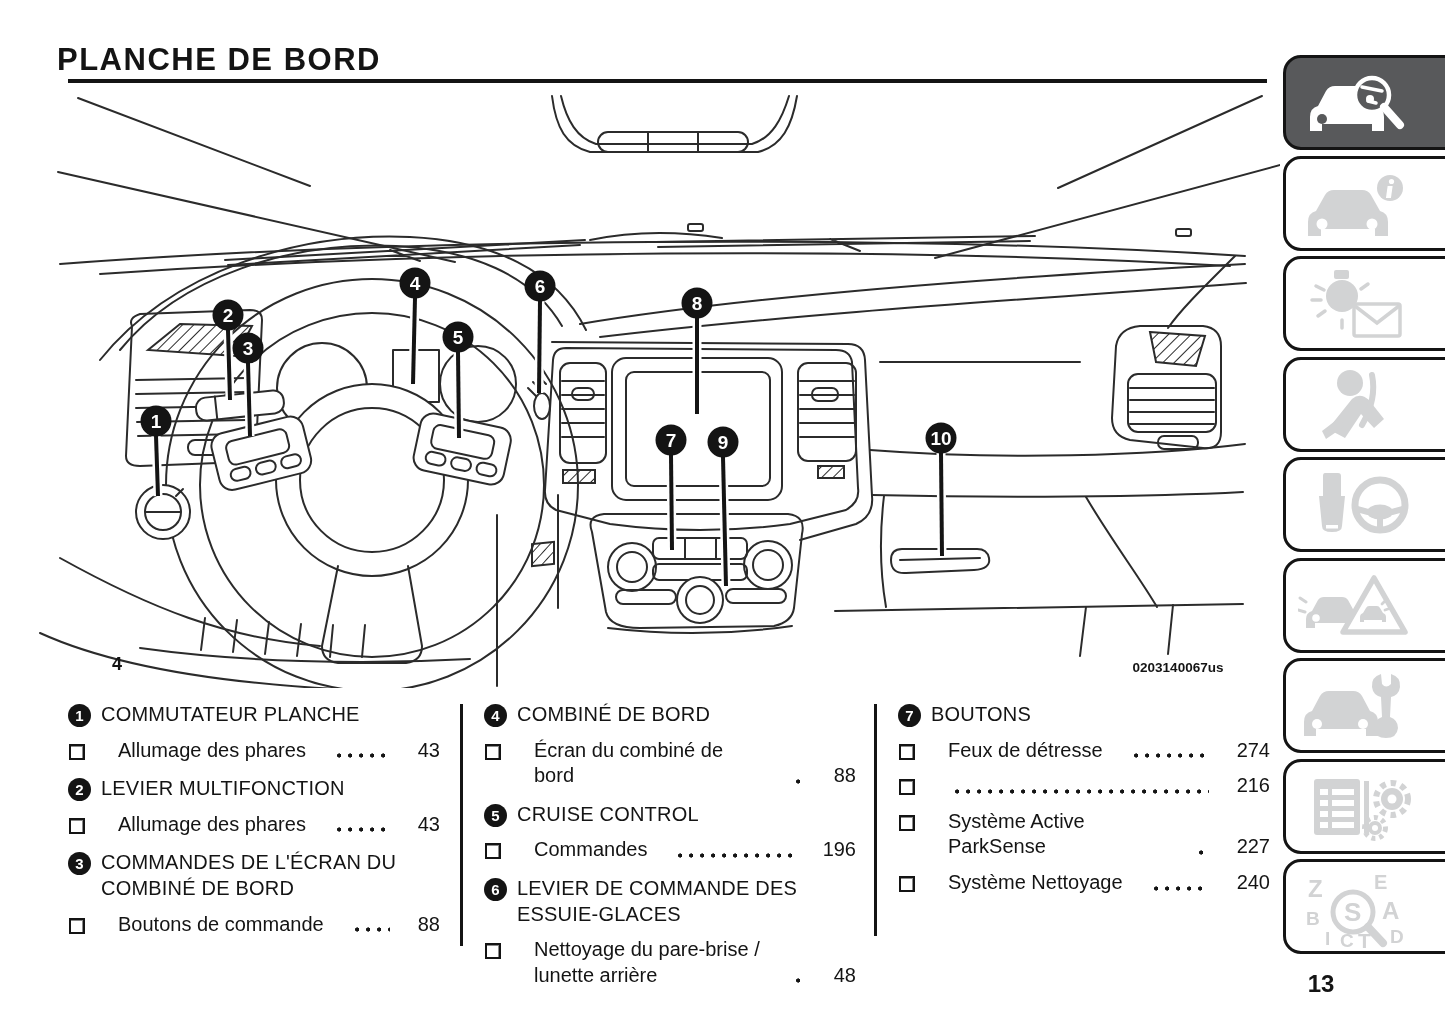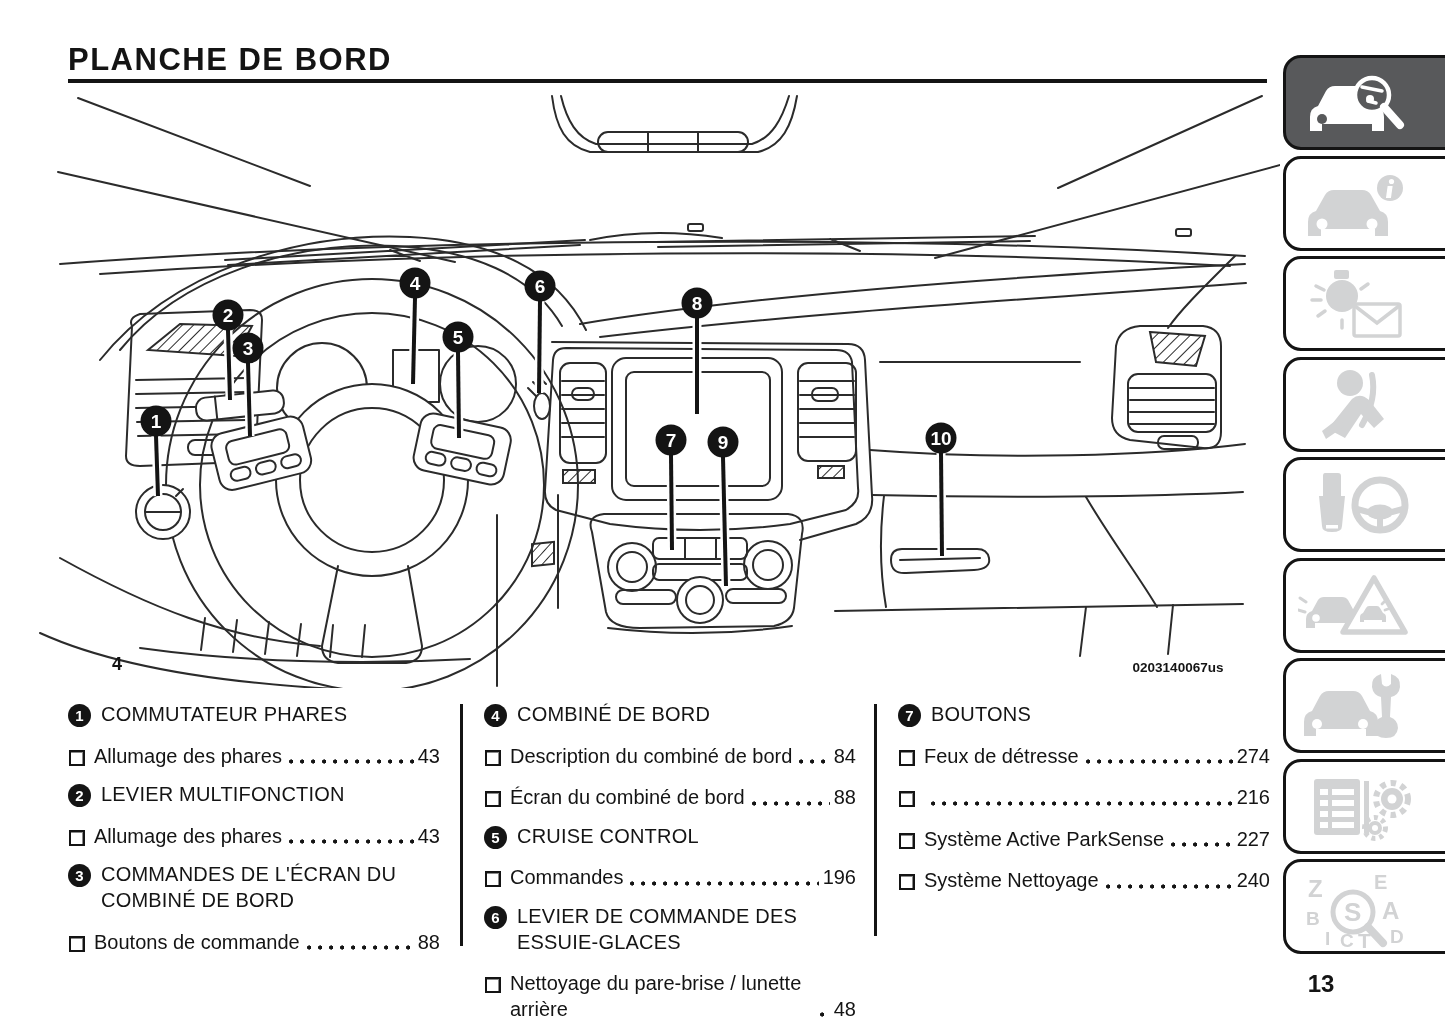--- a/index.html
+++ b/index.html
@@ -2,21 +2,21 @@
 <html><head>
 <meta charset="utf-8">
 <style>
   html,body{margin:0;padding:0;background:#e8e8e8;}
   .page{
     position:relative;width:1445px;height:1018px;background:#ffffff;
     font-family:"Liberation Sans",sans-serif;color:#141414;overflow:hidden;margin:0 auto;
   }
   
   .title{
-    position:absolute;left:68px;top:42px;font-size:31px;font-weight:700;
+    position:absolute;left:57px;top:42px;font-size:31px;font-weight:700;
     letter-spacing:1.5px;color:#141414;
   }
   .title-rule{position:absolute;left:68px;top:79px;width:1199px;height:4px;background:#141414;}
   
   .figure-wrap{position:absolute;left:0;top:88px;width:1280px;height:600px;}
   .ln{fill:none;stroke:#2b2b2b;stroke-width:2;stroke-linecap:round;stroke-linejoin:round;}
   .lnw{fill:#ffffff;stroke:#2b2b2b;stroke-width:2;stroke-linecap:round;stroke-linejoin:round;}
   .hatchf{fill:url(#hatch);stroke:#2b2b2b;stroke-width:2;}
   .lead-w{stroke:#ffffff;stroke-width:9;}
   .lead{stroke:#141414;stroke-width:4;}
@@ -30,21 +30,21 @@
   .vdiv{position:absolute;width:3px;background:#141414;}
   .vdiv.d1{left:460px;top:704px;height:242px;}
   .vdiv.d2{left:874px;top:704px;height:232px;}
   .sec{margin-bottom:13px;}
   .sec-head{display:flex;gap:10px;align-items:flex-start;margin-bottom:3px;}
   .ball{
     flex:0 0 auto;width:23px;height:23px;border-radius:50%;background:#141414;color:#fff;
     font-size:15px;font-weight:700;display:flex;align-items:center;justify-content:center;margin-top:2px;
   }
   .sec-title{letter-spacing:.2px;}
-  .entry{display:flex;margin:16px 0 2px 0;}
+  .entry{display:flex;margin:10px 0 2px 0;gap:24px;}
   .sq{
     flex:0 0 auto;width:12px;height:12px;border:2.5px solid #141414;background:#fff;
     margin:6px 9px 0 1px;box-shadow:-2px 2px 0 -1px #8a8a8a inset;
   }
   .lbl{flex:0 1 auto;}
   .dots{
     flex:1 1 10px;align-self:flex-end;height:5px;margin:0 4px 5px 7px;
     background-image:radial-gradient(circle at 2.2px 2.5px,#141414 1.9px,transparent 2.3px);
     background-size:11px 5px;background-repeat:repeat-x;min-width:10px;
   }
@@ -268,21 +268,21 @@
     </svg>
   </div>
 
   <div class="vdiv d1"></div>
   <div class="vdiv d2"></div>
 
   <div class="toc-col c1">
     <div class="sec">
       <div class="sec-head">
           <span class="ball">1</span>
-        <span class="sec-title">COMMUTATEUR PHARES</span>
+        <span class="sec-title">COMMUTATEUR PLANCHE</span>
         </div>
       <div class="entry">
           <span class="sq"></span>
         <span class="lbl">Allumage des phares</span>
           <span class="dots"></span>
           <span class="pg">43</span>
         </div>
     </div>
     <div class="sec">
       <div class="sec-head">
@@ -308,26 +308,20 @@
           <span class="pg">88</span>
         </div>
     </div>
   </div>
 
   <div class="toc-col c2">
     <div class="sec">
       <div class="sec-head">
           <span class="ball">4</span>
         <span class="sec-title">COMBINÉ DE BORD</span>
-        </div>
-      <div class="entry">
-          <span class="sq"></span>
-        <span class="lbl">Description du combiné de bord</span>
-          <span class="dots"></span>
-          <span class="pg">84</span>
         </div>
       <div class="entry">
           <span class="sq"></span>
         <span class="lbl">Écran du combiné de bord</span>
           <span class="dots"></span>
           <span class="pg">88</span>
         </div>
     </div>
     <div class="sec">
       <div class="sec-head">

